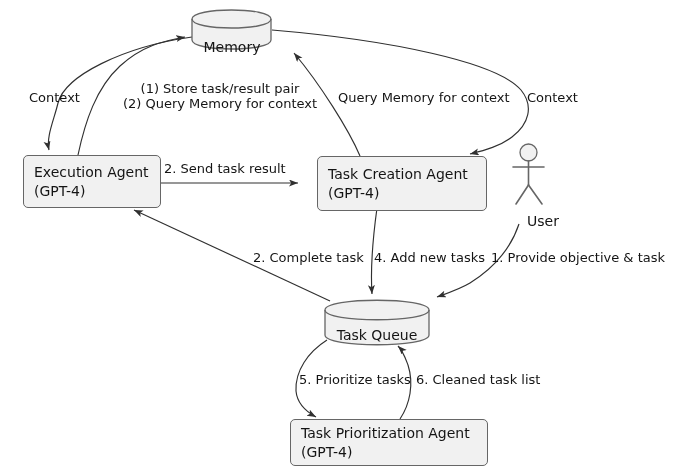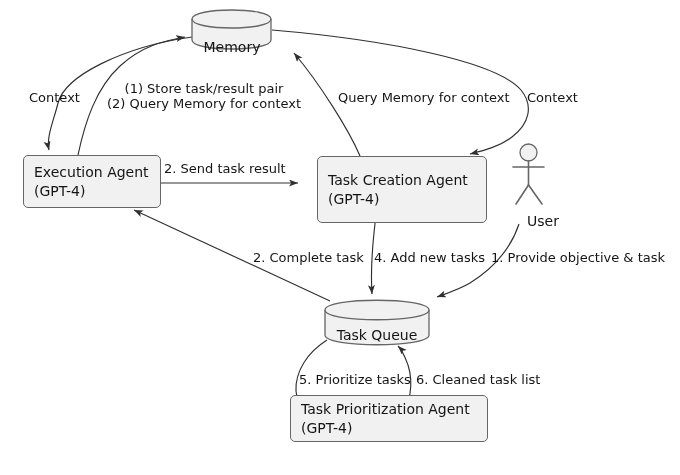--- a/index.html
+++ b/index.html
@@ -72,37 +72,37 @@
       <line class="actor" x1="528.5" y1="185" x2="516" y2="204"></line>
       <line class="actor" x1="528.5" y1="185" x2="542" y2="204"></line>
     </g>
   </svg>
 
   <div class="node-box" style="left:8px;top:155px;width:138px;height:53px;">
     <span>Execution Agent</span>
     <span>(GPT-4)</span>
   </div>
 
-  <div class="node-box" style="left:302px;top:156px;width:170px;height:67px;">
+  <div class="node-box" style="left:302px;top:156px;width:170px;height:55px;">
     <span>Task Creation Agent</span>
     <span>(GPT-4)</span>
   </div>
 
-  <div class="node-box" style="left:275px;top:395px;width:198px;height:47px;padding:2px 10px;">
+  <div class="node-box" style="left:275px;top:419px;width:198px;height:47px;padding:2px 10px;">
     <span>Task Prioritization Agent</span>
     <span>(GPT-4)</span>
   </div>
 
   <div class="shape-label" style="left:192px;top:31px;width:80px;">Memory</div>
   <div class="shape-label" style="left:325px;top:319px;width:104px;">Task Queue</div>
   <div class="shape-label" style="left:499px;top:205px;width:60px;text-align:right;">User</div>
 
   <div class="edge-label" style="left:29px;top:90px;">Context</div>
 
-  <div class="edge-label centered" style="left:104px;top:81px;width:200px;">
+  <div class="edge-label centered" style="left:120px;top:81px;width:200px;">
     <div>(1) Store task/result pair</div>
     <div>(2) Query Memory for context</div>
   </div>
 
   <div class="edge-label" style="left:338px;top:90px;">Query Memory for context</div>
   <div class="edge-label" style="left:527px;top:90px;">Context</div>
   <div class="edge-label" style="left:164px;top:161px;">2. Send task result</div>
   <div class="edge-label" style="left:253px;top:250px;">2. Complete task</div>
   <div class="edge-label" style="left:374px;top:250px;">4. Add new tasks</div>
   <div class="edge-label" style="right:15px;top:250px;">1. Provide objective &amp; task</div>

